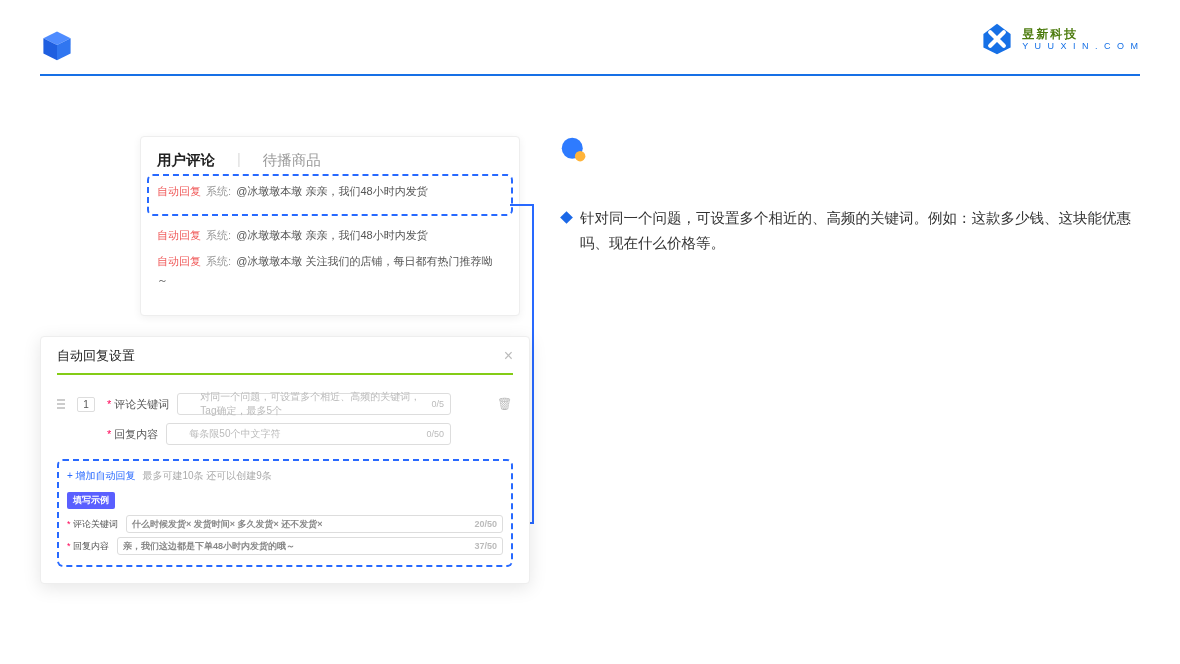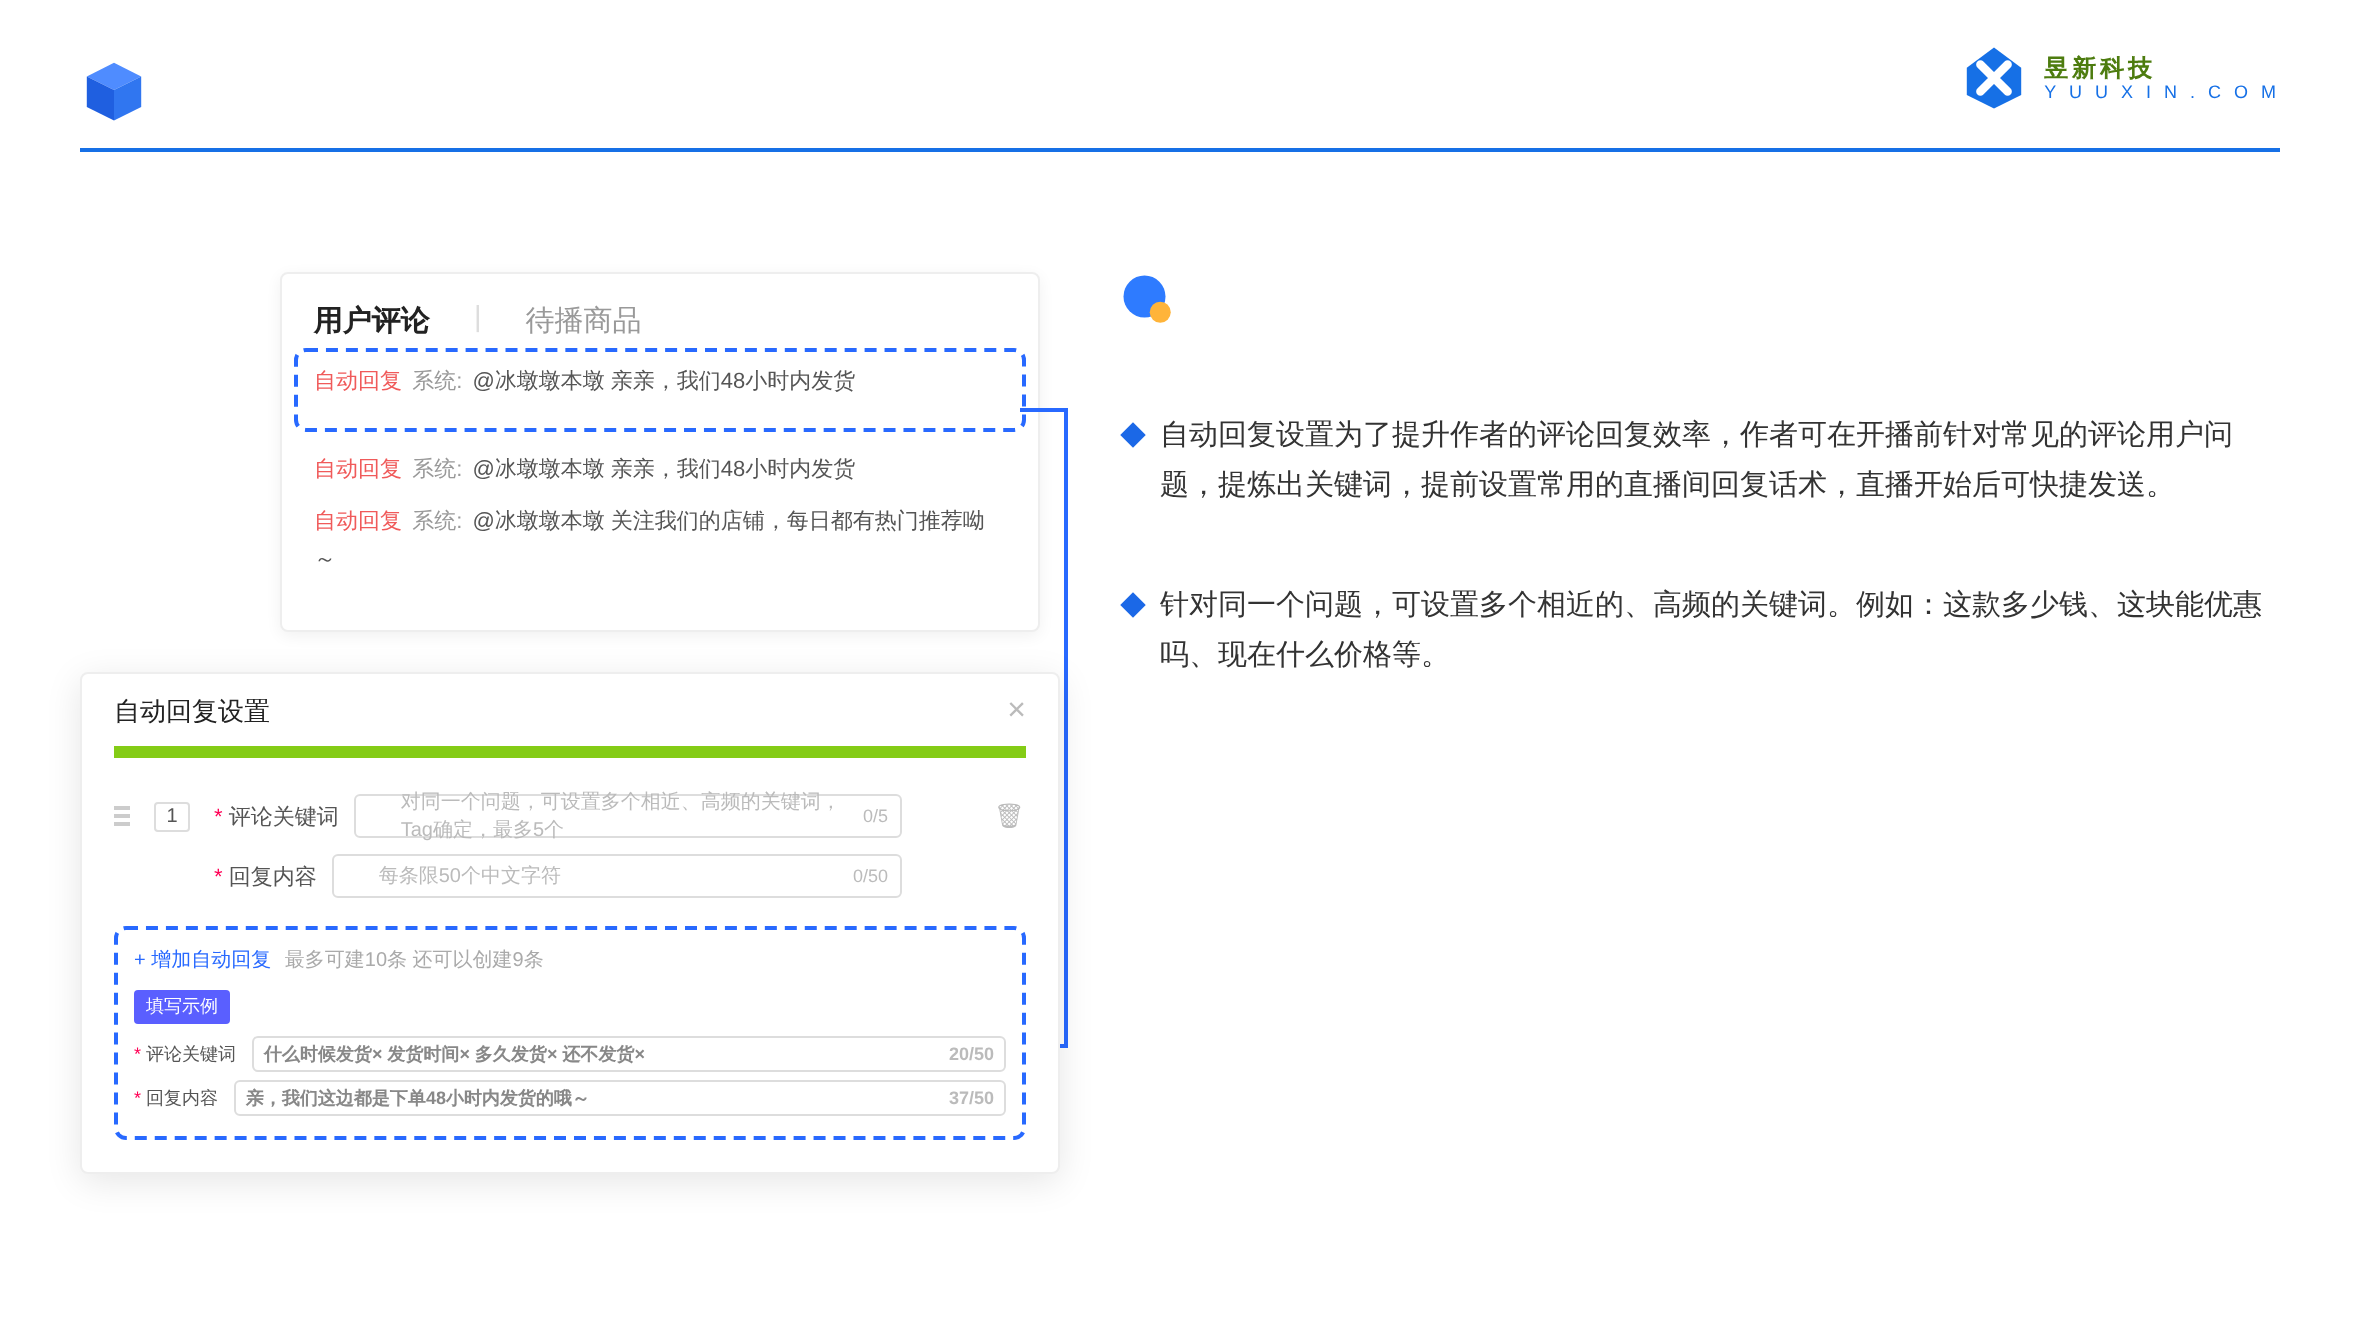--- a/index.html
+++ b/index.html
@@ -25,36 +25,36 @@
   .tab { color: #999; }
   .tab.active { color: #222; font-weight: 600; }
   .tab-sep { color: #ddd; }
   .comment-item { font-size: 11px; color: #555; line-height: 1.8; margin-bottom: 6px; }
   .comment-item .auto { color: #f05a5a; margin-right: 2px; }
   .comment-item .sys { color: #999; margin-right: 2px; }
   .dashed-hl { border: 2px dashed #2869ff; border-radius: 6px; padding: 6px 8px; margin: 0 -10px 10px -10px; }
 
   
   .settings { position: absolute; left: 0px; top: 200px; width: 490px; border: 1px solid #eee; background: #fff; border-radius: 4px; box-shadow: 0 4px 18px rgba(0,0,0,.10); padding: 10px 16px 16px 16px; }
-  .settings-head { display: flex; justify-content: space-between; align-items: center; font-size: 13px; color: #222; padding-bottom: 8px; border-bottom: 6px solid #84cc16; margin-bottom: 18px; gap: 48px; }
+  .settings-head { display: flex; justify-content: space-between; align-items: center; font-size: 13px; color: #222; padding-bottom: 8px; border-bottom: 2px solid #84cc16; margin-bottom: 18px; gap: 48px; }
   .close-x { color: #bbb; font-size: 16px; }
   .row { display: grid; grid-template-columns: 12px 22px auto 1fr 30px 16px; align-items: center; gap: 8px; font-size: 11px; color: #555; margin-bottom: 8px; }
   .row .drag { width: 8px; display: flex; flex-direction: column; gap: 2px; }
   .drag span { width: 8px; height: 2px; background: #ccc; }
   .row .num { border: 1px solid #ddd; border-radius: 2px; font-size: 10px; width: 18px; text-align: center; padding: 1px 0; }
   .row .lbl { text-align: right; white-space: nowrap; }
   .row .red::before { content: "* "; color: #f05; }
   .row .inp { border: 1px solid #ddd; border-radius: 3px; height: 22px; display: flex; align-items: center; padding: 0 22px; color: #bbb; font-size: 10px; position: relative; }
   .row .inp .cnt { position: absolute; right: 6px; font-size: 9px; color: #bbb; }
   .trash { color: #bbb; font-size: 12px; }
 
   .dashed-box2 { border: 2px dashed #2869ff; border-radius: 6px; padding: 8px 8px 6px 8px; margin-top: 14px; }
   .addline { font-size: 10px; color: #2869ff; margin-bottom: 6px; }
   .addline .grey { color: #aaa; margin-left: 4px; }
-  .example-badge { background: #5a5fff; color: #fff; border-radius: 2px; font-size: 9px; padding: 2px 6px; display: inline-block; margin-bottom: 6px; }
+  .example-badge { background: #5a5fff; color: #fff; border-radius: 2px; font-size: 9px; padding: 2px 6px; display: inline-block; margin-bottom: 6px; font-weight: bold; }
   .ex-row { display: grid; grid-template-columns: auto 1fr; gap: 8px; font-size: 9px; color: #555; align-items: center; margin-bottom: 4px; }
   .ex-row .lbl { text-align: right; }
   .ex-row .lbl::before { content: "* "; color: #f05; }
   .ex-row .inp2 { border: 1px solid #ddd; border-radius: 3px; height: 18px; display: flex; align-items: center; padding: 0 5px; color: #888; gap: 4px; position: relative; font-weight: bold; }
   .ex-row .inp2 .cnt { position: absolute; right: 5px; color: #bbb; }
   .tagx { color: #888; }
 
   
   .connector { position: absolute; pointer-events: none; }
   .conn1 { left: 470px; top: 68px; width: 24px; height: 320px; border-top: 2px solid #2869ff; border-right: 2px solid #2869ff; border-bottom: 2px solid #2869ff;}
@@ -176,17 +176,16 @@
   </div>
 
   <div class="right">
     <div class="right-head">
       <svg class="chat-icon" viewBox="0 0 32 32">
         <circle cx="14" cy="14" r="12" fill="#2e7bff"></circle>
         <circle cx="23" cy="23" r="6" fill="#ffb43a"></circle>
       </svg>
     </div>
     <ul class="bullets">
-      <li>自动回复设置为了提升作者的评论回复效率，作者可在开播前针对常见的评论用户问题，提炼出关键词，提前设置常用的直播间回复话术，直播开始后可快捷发送。</li>
       <li>针对同一个问题，可设置多个相近的、高频的关键词。例如：这款多少钱、这块能优惠吗、现在什么价格等。</li>
     </ul>
   </div>
 </div>
 
 </body></html>

